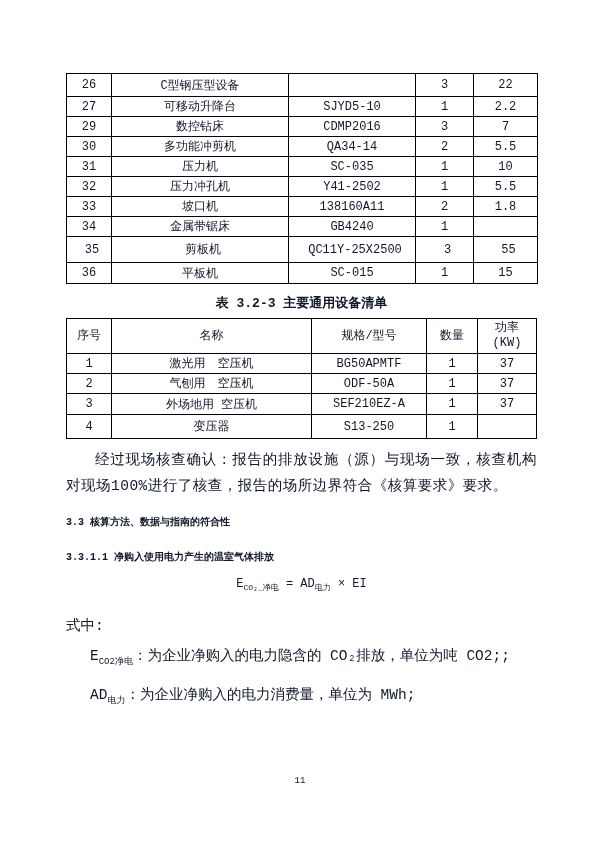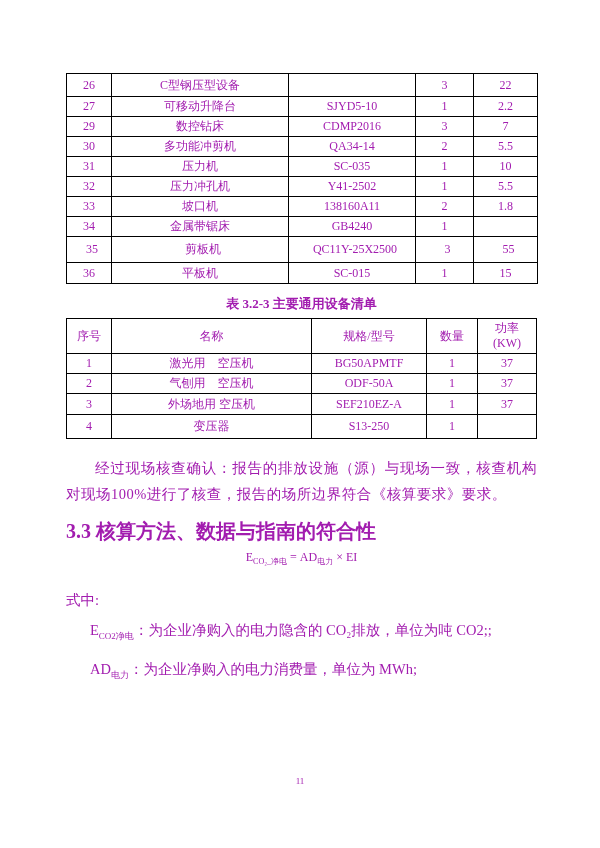--- a/index.html
+++ b/index.html
@@ -1,21 +1,21 @@
 <!DOCTYPE html>
 <html><head>
 <meta charset="utf-8">
 <style>
   html,body { margin:0; padding:0; background:#ffffff; }
   .page {
     position:relative;
     width:600px; height:848px;
     background:#ffffff;
-    color:#a21caf;
-    font-family:Liberation Serif, serif;
+    color:#0f172a;
+    font-family:Liberation Mono, monospace;
     box-sizing:border-box;
     padding:73px 63px 0 66px;
     overflow:hidden;
   }
   table { border-collapse:collapse; table-layout:fixed; font-size:12px; }
   td,th {
     border:1px solid #000;
     text-align:center;
     vertical-align:middle;
     padding:1px 2px;
@@ -31,24 +31,24 @@
 
   .caption { margin-top:11px; text-align:center; font-weight:bold; font-size:13px; line-height:17px; }
 
   #table2 { width:470px; margin-top:6px;border-radius:23px; }
   #table2 th { height:32px; white-space:pre-line; line-height:15px; }
   #table2 tbody td { height:16px; }
   #table2 tbody tr:nth-child(3) td { height:18px; }
   #table2 tbody tr:nth-child(4) td { height:21px; }
 
   .para { font-size:14.5px; line-height:26px; text-align:justify; text-indent:2em; letter-spacing:0.5px; }
-  .p1 { margin-top:16px; }
+  .p1 { margin-top:8px; }
   .p2 { margin-top:6px; line-height:27px; }
 
-  .h { font-weight:bold; font-size:20px; line-height:20px; }
+  .h { font-weight:bold; font-size:10px; line-height:20px; }
   .h33 { margin-top:14px; }
   .h331 { margin-top:18px; }
   .h3311 { margin-top:15px; }
 
   .formula { margin-top:8px; text-align:center; font-size:12px; line-height:16px; }
   .formula sub { font-size:8px; }
 
   .shizhong { margin-top:20px; font-size:14.5px; line-height:20px; }
   .def { margin-top:10px; margin-left:24px; font-size:14.5px; line-height:20px; }
   .def + .def { margin-top:13px; }
@@ -194,20 +194,21 @@
         </tr>
       </tbody>
   </table>
 
   <div class="para p1">经过现场核查确认：报告的排放设施（源）与现场一致，核查机构对现场100%进行了核查，报告的场所边界符合《核算要求》要求。</div>
 
   <div class="h h33">3.3 核算方法、数据与指南的符合性</div>
 
 
 
+  <div class="h h3311">3.3.1.1 净购入使用电力产生的温室气体排放</div>
 
   <div class="formula">
     <span>E</span><sub>CO₂_净电</sub><span> = </span><span>AD</span><sub>电力</sub><span> × </span><span>EI</span>
   </div>
 
   <div class="shizhong">式中:</div>
 
   <div class="def">
     <span>E</span><sub>CO2净电</sub><span>：</span><span>为企业净购入的电力隐含的 CO₂排放，单位为吨 CO2;;</span>
   </div>

